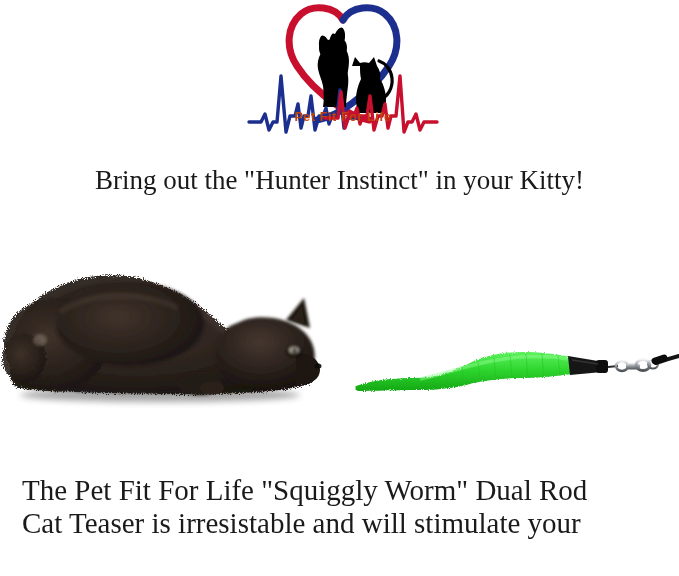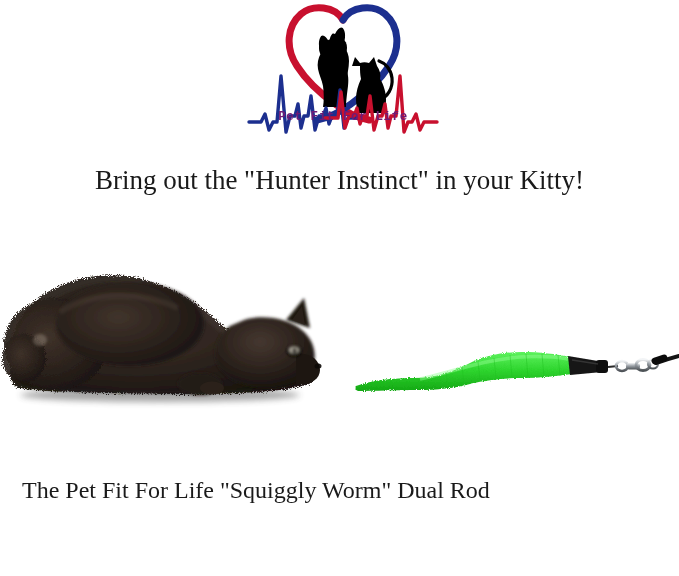--- a/index.html
+++ b/index.html
@@ -25,25 +25,25 @@
     height: 134px;
   }
   #brand-logo svg { display: block; width: 200px; height: 134px; }
 
   .logo-wordmark {
     position: absolute;
     left: 243px;
     top: 110px;
     width: 200px;
     text-align: center;
-    font-family: Liberation Mono, monospace;
+    font-family: Liberation Sans, sans-serif;
     font-weight: bold;
     font-size: 12.5px;
     letter-spacing: 0.6px;
-    color: #701a75;
+    color: #c2410c;
     line-height: 14px;
   }
 
   
   #headline {
     position: absolute;
     left: 0;
     top: 163px;
     width: 679px;
     text-align: center;
@@ -79,21 +79,21 @@
     height: 70px;
   }
   #worm-toy svg { display: block; width: 329px; height: 70px; }
 
   
   #description {
     position: absolute;
     left: 22px;
     top: 474px;
     width: 620px;
-    font-size: 24px;
+    font-size: 29px;
     line-height: 33px;
     color: #1a1a1a;
   }
   #description .desc-line { display: block; white-space: nowrap; }
 </style>
 </head>
 <body>
 
 <div id="brand-logo">
   <svg viewBox="0 0 200 134" xmlns="http://www.w3.org/2000/svg">
@@ -324,13 +324,14 @@
       </g>
 
       <path d="M306 29 C 312 27, 318 25, 329 22" fill="none" stroke="#141414" stroke-width="4" stroke-linecap="round"></path>
       <path d="M305 27 L 314 24" fill="none" stroke="#0b0b0b" stroke-width="7" stroke-linecap="round"></path>
     </svg>
   </div>
 </div>
 
 <div id="description">
   <span class="desc-line">The Pet Fit For Life "Squiggly Worm" Dual Rod</span>
+  <span class="desc-line">Cat Teaser is irresistable and will stimulate your</span>
 </div>
 
 </body></html>

